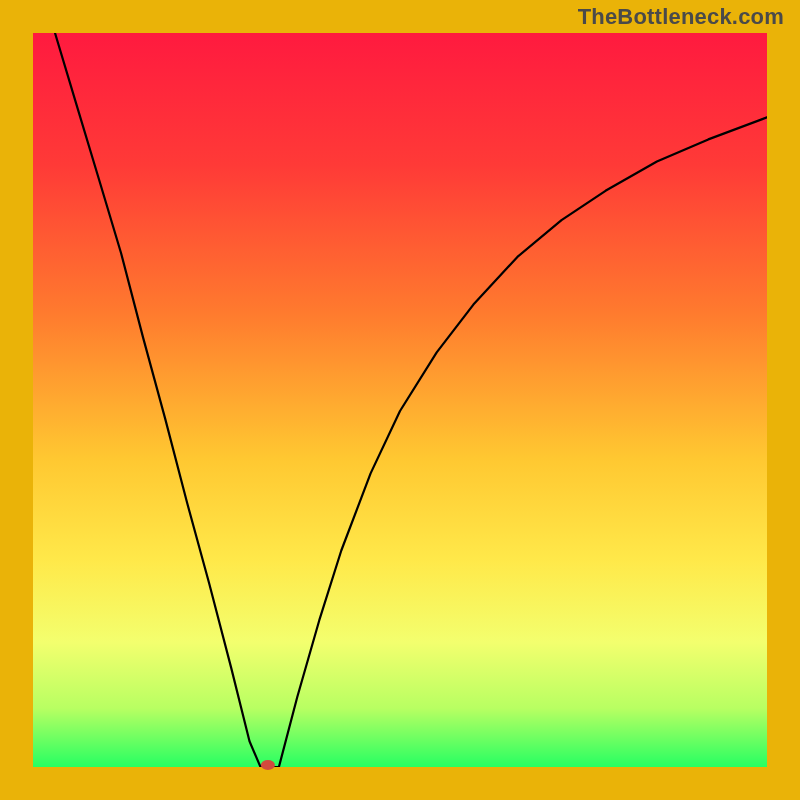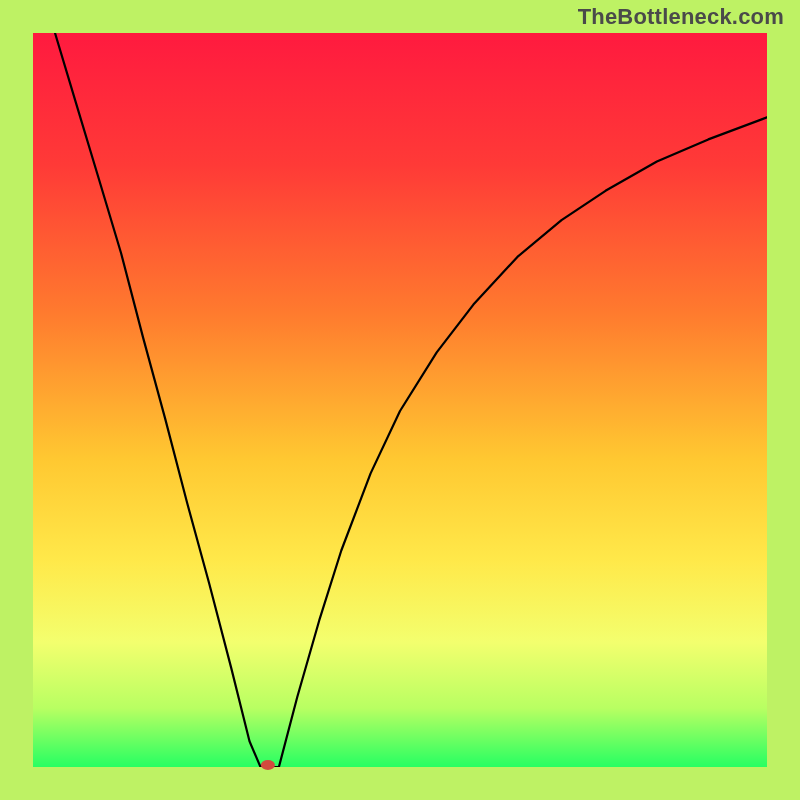--- a/index.html
+++ b/index.html
@@ -8,21 +8,21 @@
     width: 800px;
     height: 800px;
     overflow: hidden;
     background: #000;
     font-family: Arial, Helvetica, sans-serif;
   }
   .frame {
     position: relative;
     width: 800px;
     height: 800px;
-    background: #bef264;
+    background: #eab308;
   }
   .watermark {
     position: absolute;
     top: 4px;
     right: 16px;
     color: #4a4a4a;
     font-size: 22px;
     font-weight: 600;
     letter-spacing: 0.2px;
     z-index: 5;

